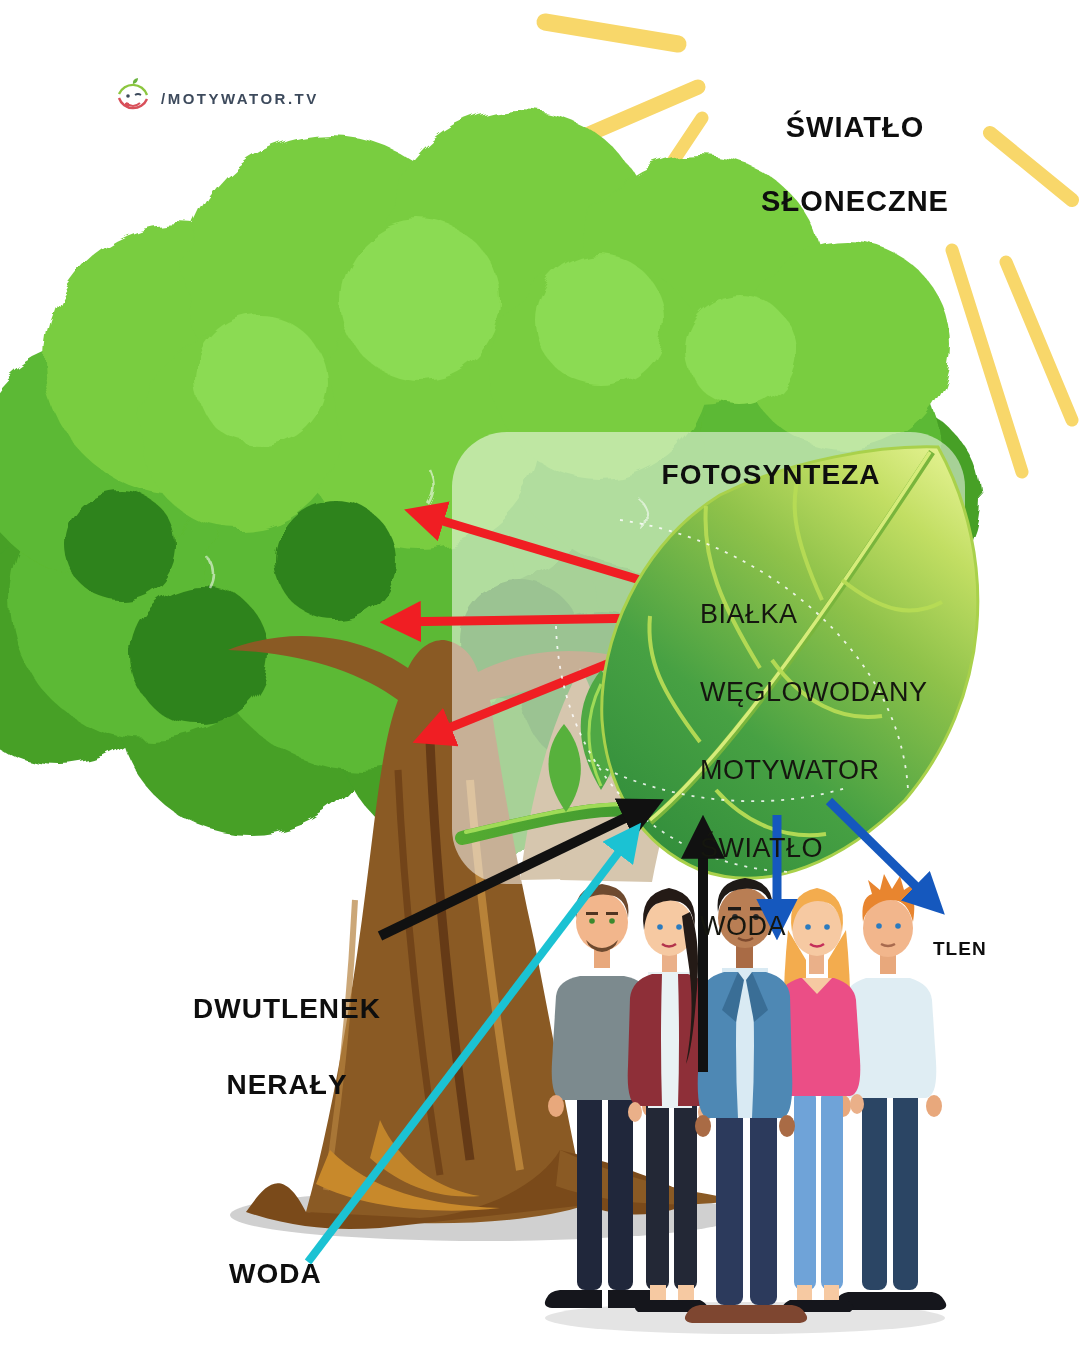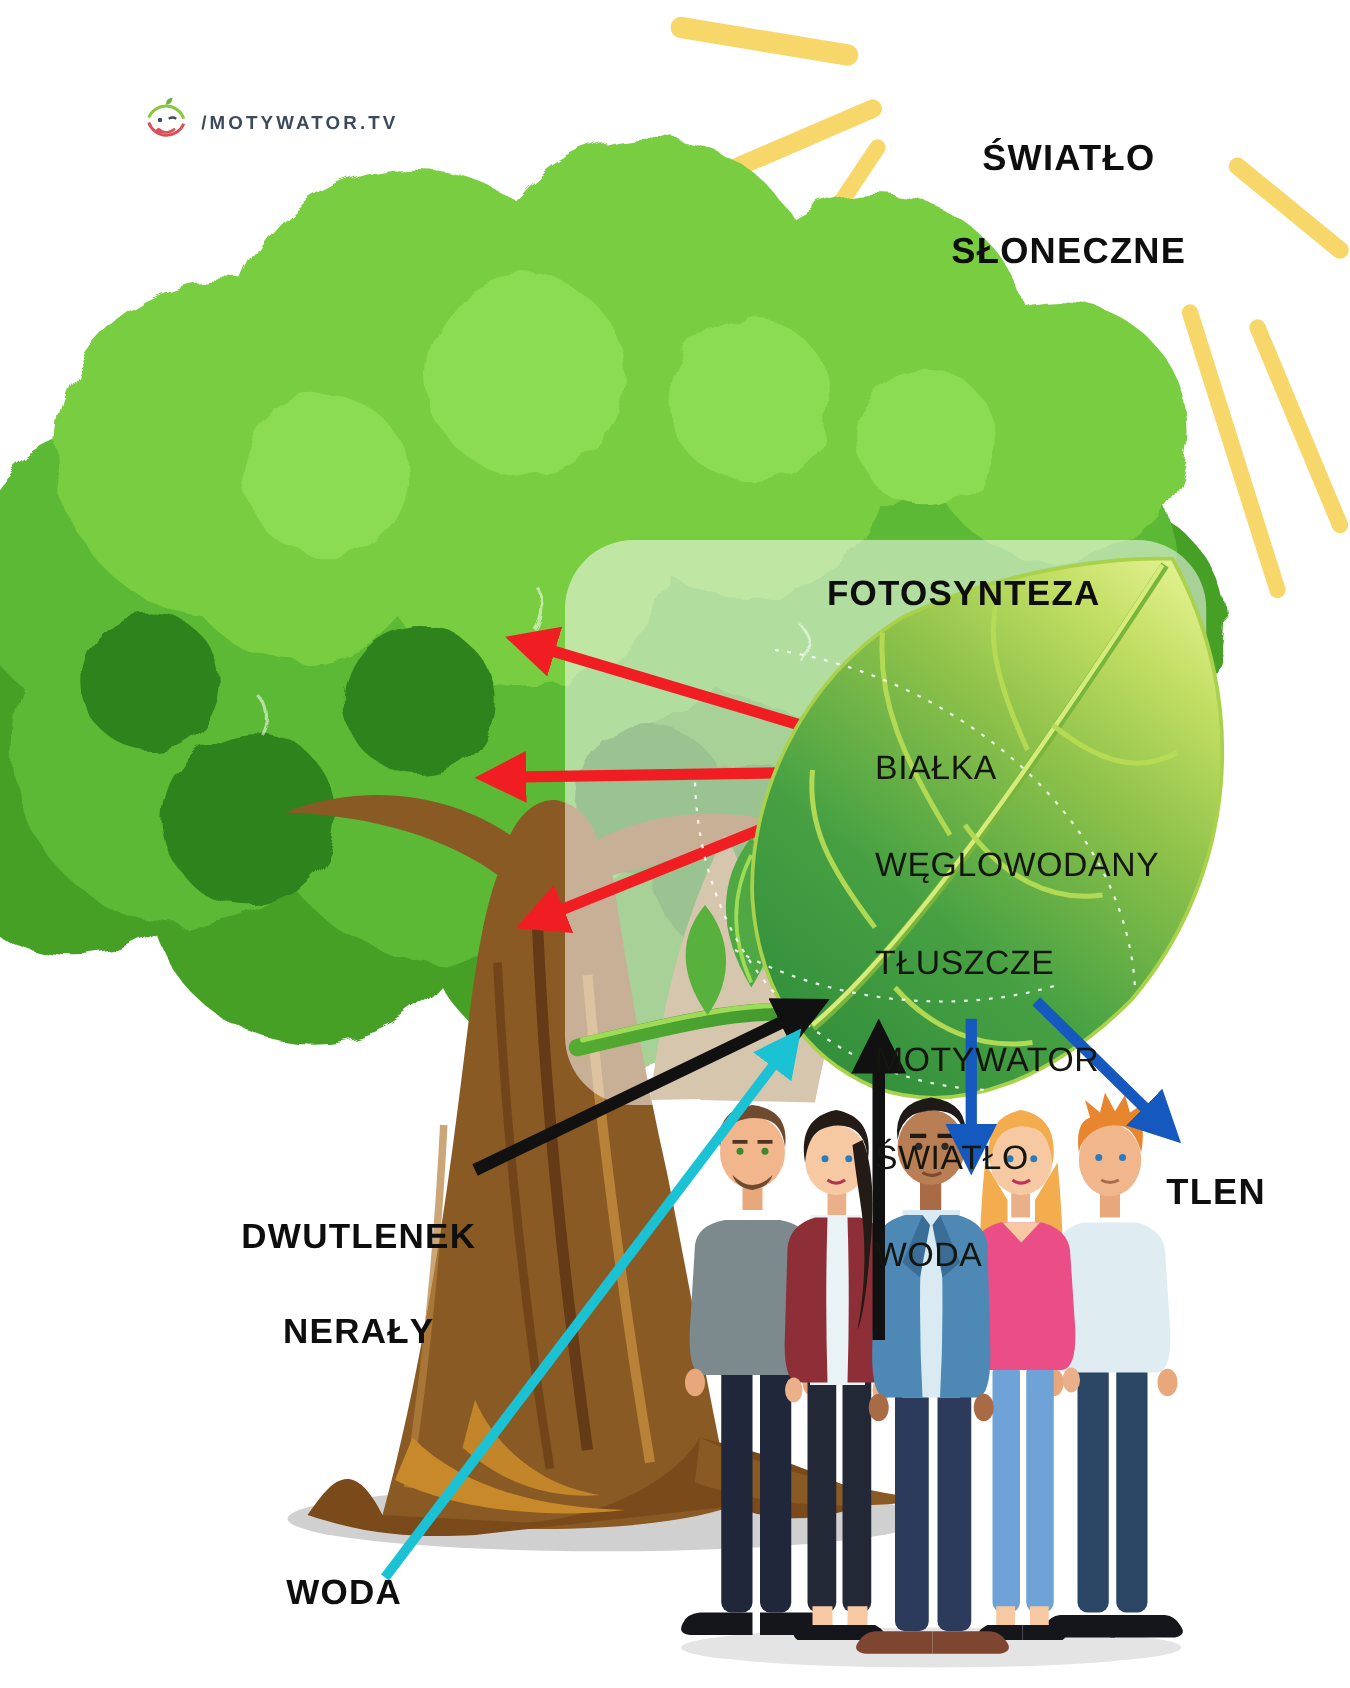--- a/index.html
+++ b/index.html
@@ -7,23 +7,23 @@
     position:relative;width:1080px;height:1350px;overflow:hidden;background:#ffffff;
     font-family:"Liberation Sans", sans-serif;
   }
   .stage svg.art{position:absolute;left:0;top:0;}
   .label{position:absolute;color:#0e0e0e;white-space:pre-line;}
   .lbl-bold{font-weight:bold;}
   .sunlight{left:730px;top:72px;width:250px;text-align:center;font-size:29px;line-height:37px;letter-spacing:1px;}
   .title{left:641px;top:459px;width:260px;text-align:center;font-size:28px;letter-spacing:1px;}
   .leaf-list{left:700px;top:556px;font-size:27px;line-height:39px;font-weight:400;color:#15160f;letter-spacing:.5px;}
   .leaf-list span{display:block;}
-  .co2{left:161px;top:932px;width:252px;text-align:center;font-size:28px;line-height:38px;letter-spacing:1px;}
+  .co2{left:161px;top:952px;width:252px;text-align:center;font-size:28px;line-height:38px;letter-spacing:1px;}
   .woda{left:229px;top:1258px;font-size:28px;letter-spacing:1px;}
-  .tlen{left:933px;top:938px;font-size:29px;letter-spacing:1px;}
+  .tlen{left:933px;top:938px;font-size:19px;letter-spacing:1px;}
   .logo{position:absolute;left:113px;top:78px;display:flex;align-items:center;gap:8px;}
   .logo .txt{font-size:15px;font-weight:bold;letter-spacing:2.5px;color:#3d4a5c;}
 </style>
 </head>
 <body>
 
 <div class="stage">
 
 <svg class="art" width="1080" height="1350" viewBox="0 0 1080 1350">
   <defs>
@@ -320,21 +320,20 @@
 <div class="label lbl-bold title">FOTOSYNTEZA</div>
 
 <div class="label lbl-bold sunlight">
   <span>ŚWIATŁO</span><br>
   <span>SŁONECZNE</span>
 </div>
 
 <div class="label leaf-list">
   <span>BIAŁKA</span>
   <span>WĘGLOWODANY</span>
-  <span>TŁUSZCZE</span>
   <span>MOTYWATOR</span>
   <span>ŚWIATŁO</span>
   <span>WODA</span>
 </div>
 
 <div class="label lbl-bold co2">
   <span>DWUTLENEK</span><br>
   <span>NERAŁY</span>
 </div>
 

